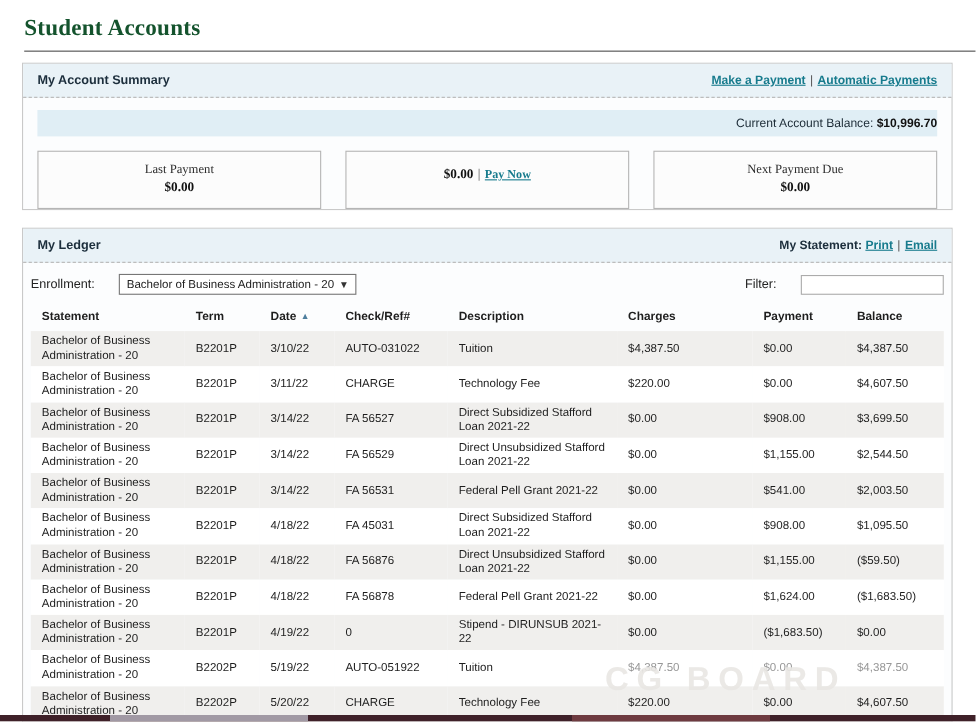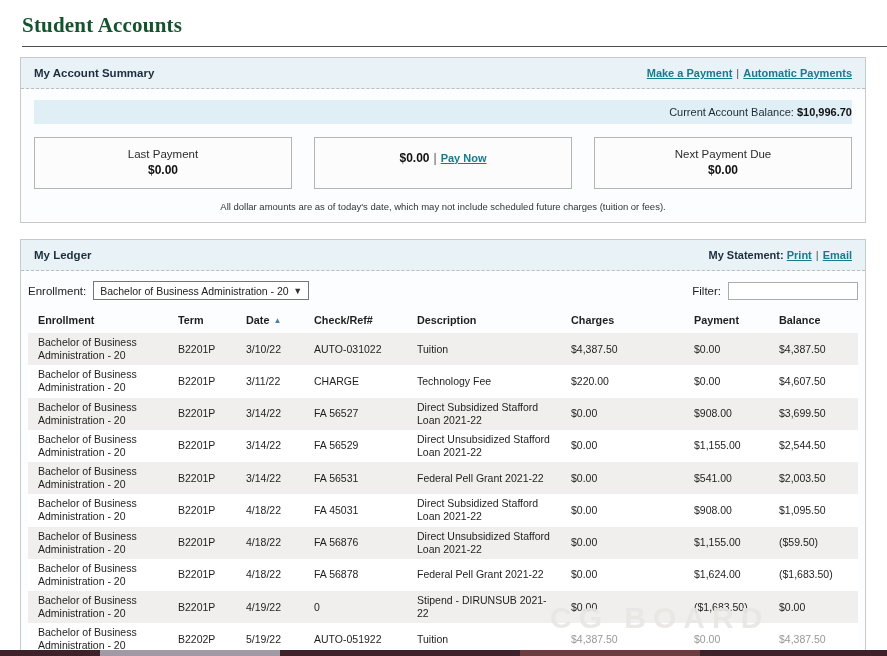--- a/index.html
+++ b/index.html
@@ -15,31 +15,31 @@
     padding: 9px 13px; display: flex; justify-content: space-between; align-items: flex-start; }
   .panel-title { font-size: 11.5px; font-weight: bold; color: #1c2e3c; }
   .header-links { font-size: 11px; }
   a.tlink { color: #177b8d; font-weight: bold; text-decoration: underline; cursor: pointer; }
   .pipe { color: #555; margin: 0 4px; font-weight: normal; }
 
   
   .balance-bar { background: #e0eef5; margin: 11px 13px 0 13px; padding: 6px 0;
     text-align: right; font-size: 11px; color: #1c2b36; }
   .balance-bar b { color: #111; }
-  .boxes { display: flex; gap: 22px; margin: 13px 13px 0 13px; }
+  .boxes { display: flex; gap: 22px; margin: 13px 13px 0 13px; font-family: Liberation Serif, serif; }
   .sbox { flex: 1; border: 1px solid #b5b5b5; background: #fcfcfc; text-align: center;
     padding: 10px 4px 11px 4px; }
   .sbox .lbl { font-size: 11.5px; color: #2d2d2d; }
   .sbox .amt { font-size: 12px; font-weight: bold; color: #111; margin-top: 3px; }
   .note { text-align: center; font-size: 9.5px; color: #333; margin: 12px 10px 10px 10px; }
 
   
   .controls { display: flex; justify-content: space-between; align-items: center;
     padding: 10px 7px 7px 7px; font-size: 11.5px; }
-  .ctrl-left, .ctrl-right { display: flex; align-items: center; gap: 7px; }
+  .ctrl-left, .ctrl-right { display: flex; align-items: center; gap: 22px; }
   .select-box { width: 216px; border: 1px solid #767676; background: #fff; height: 19px;
     display: flex; align-items: center; justify-content: space-between; padding: 0 6px;
     font-size: 10.5px; cursor: pointer; }
   .select-box .chev { font-size: 9px; color: #333; }
   .filter-input { width: 130px; height: 18px; border: 1px solid #ababab; background: #fff;
     font-size: 11px; padding: 0 4px; outline: none; }
 
   table.ledger { border-collapse: collapse; width: calc(100% - 14px); margin: 2px 7px 0 7px;
     font-size: 10.5px; table-layout: fixed; }
   th { text-align: left; font-weight: bold; font-size: 10.8px; color: #1e1e1e;
@@ -86,21 +86,20 @@
     <div class="sbox">
       <div class="amt">
         <span>$0.00</span><span class="pipe">|</span><a class="tlink" style="font-size:11px;">Pay Now</a>
       </div>
     </div>
     <div class="sbox">
       <div class="lbl">Next Payment Due</div>
       <div class="amt">$0.00</div>
     </div>
   </div>
-  <div class="note">All dollar amounts are as of today's date, which may not include scheduled future charges (tuition or fees).</div>
 </div>
 
 <div class="panel" style="margin-top:16px;">
   <div class="panel-header">
     <span class="panel-title">My Ledger</span>
     <span class="header-links">
       <b style="color:#1c2e3c;margin-left:40px;">My Statement:</b>
       <a class="tlink">Print</a><span class="pipe">|</span><a class="tlink">Email</a>
     </span>
   </div>
@@ -125,21 +124,21 @@
         <col class="col-term">
         <col class="col-date">
         <col class="col-ref">
       <col class="col-desc">
         <col class="col-chg">
         <col class="col-pay">
         <col class="col-bal">
     </colgroup>
     <thead>
       <tr>
-        <th>Enrollment</th>
+        <th>Statement</th>
         <th>Term</th>
         <th><span>Date</span><span class="sort-arrow">▲</span></th>
         <th>Check/Ref#</th>
         <th>Description</th>
         <th>Charges</th>
         <th>Payment</th>
         <th>Balance</th>
       </tr>
     </thead>
     <tbody>

